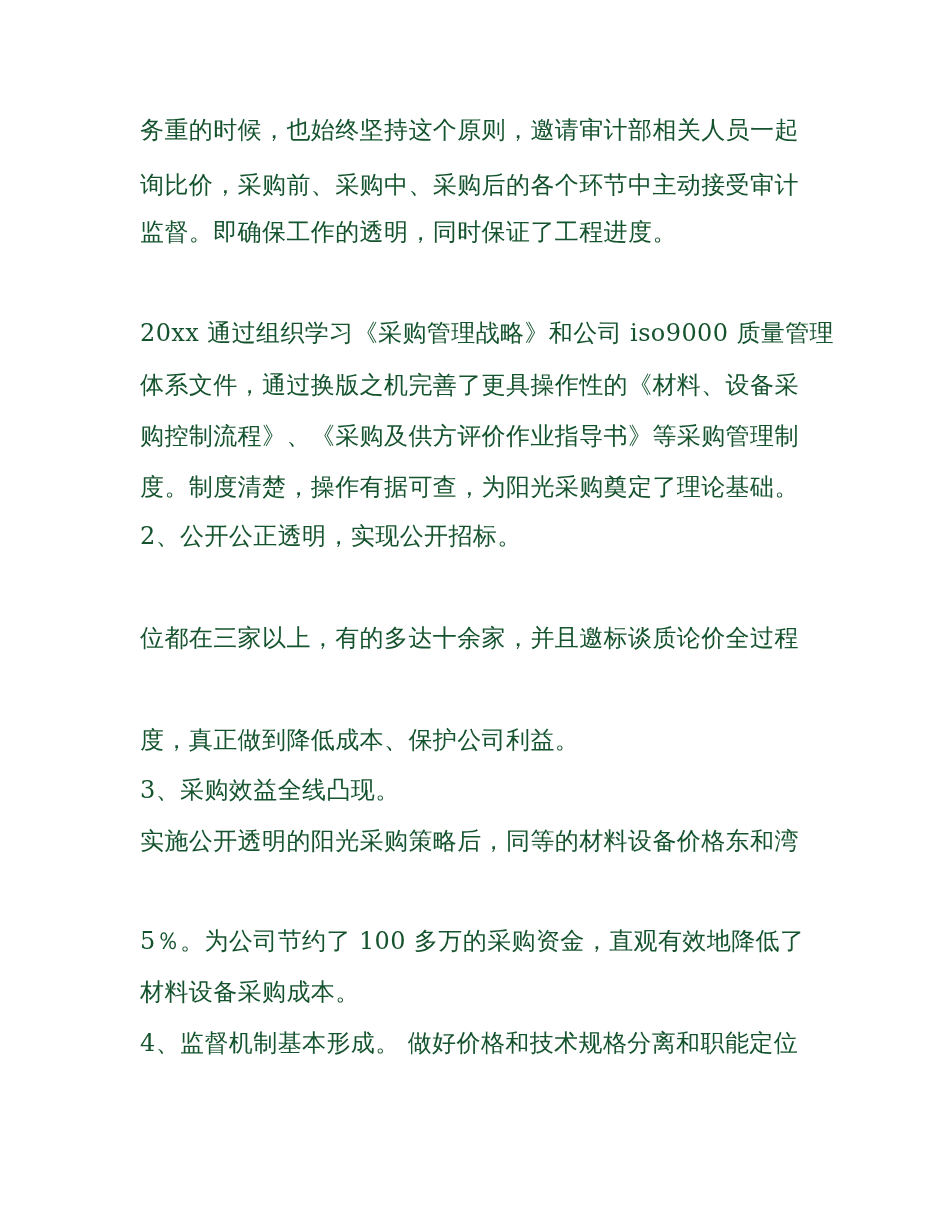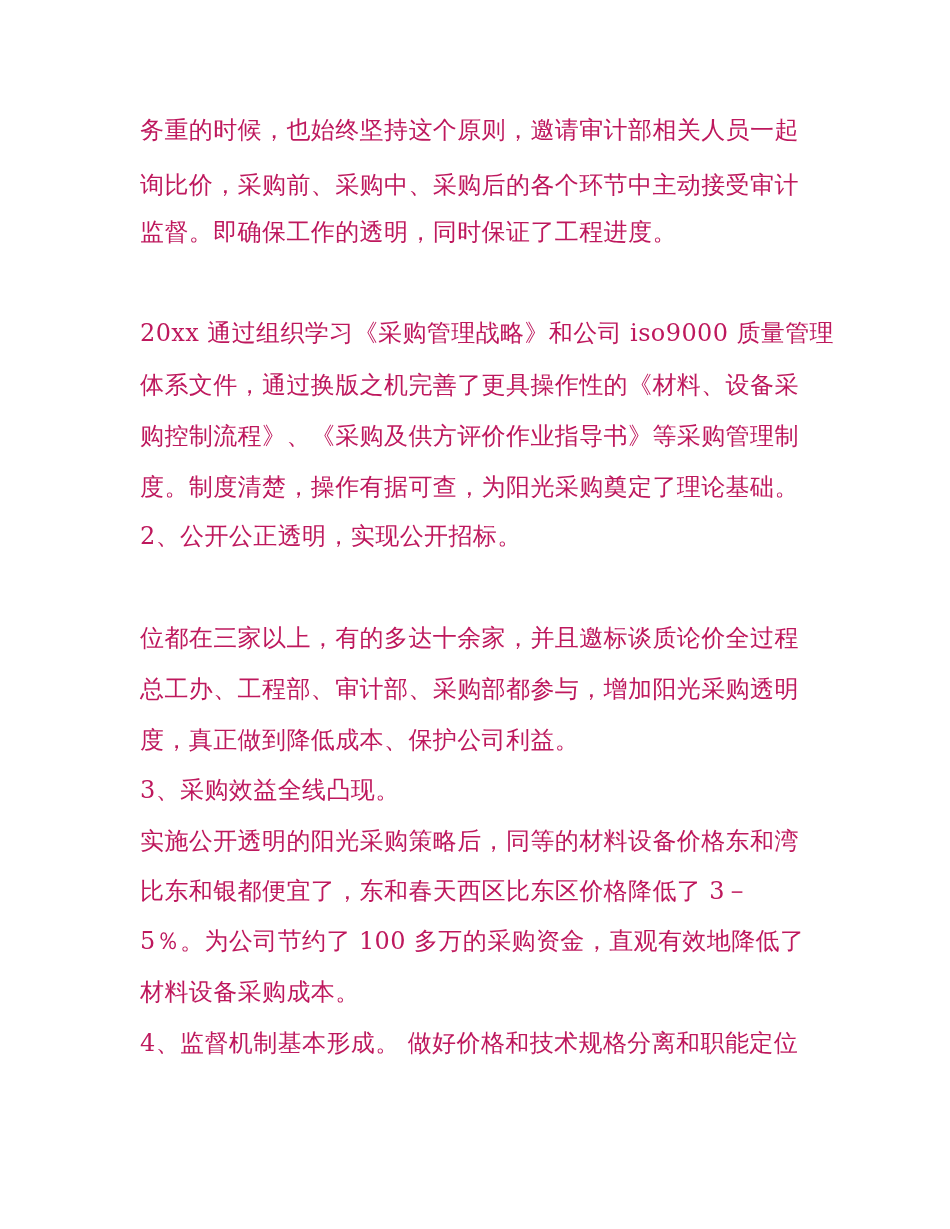--- a/index.html
+++ b/index.html
@@ -21,38 +21,36 @@
       height: 1229px;
       background: #ffffff;
     }
     .line {
       position: absolute;
       left: 140px;
       white-space: nowrap;
       font-family: "DejaVu Serif", "Liberation Serif", serif;
       font-size: 24px;
       line-height: 30px;
-      color: #be185d;
+      color: #14532d;
       letter-spacing: 0.4px;
     }
   </style>
 </head>
 <body>
 
 <div class="page">
   <div class="line" style="top:115px">务重的时候，也始终坚持这个原则，邀请审计部相关人员一起</div>
   <div class="line" style="top:170px">询比价，采购前、采购中、采购后的各个环节中主动接受审计</div>
   <div class="line" style="top:217px">监督。即确保工作的透明，同时保证了工程进度。</div>
   <div class="line" style="top:318px">20xx 通过组织学习《采购管理战略》和公司 iso9000 质量管理</div>
   <div class="line" style="top:370px">体系文件，通过换版之机完善了更具操作性的《材料、设备采</div>
   <div class="line" style="top:421px">购控制流程》、《采购及供方评价作业指导书》等采购管理制</div>
   <div class="line" style="top:472px">度。制度清楚，操作有据可查，为阳光采购奠定了理论基础。</div>
   <div class="line" style="top:521px">2、公开公正透明，实现公开招标。</div>
   <div class="line" style="top:623px">位都在三家以上，有的多达十余家，并且邀标谈质论价全过程</div>
-  <div class="line" style="top:674px">总工办、工程部、审计部、采购部都参与，增加阳光采购透明</div>
   <div class="line" style="top:725px">度，真正做到降低成本、保护公司利益。</div>
   <div class="line" style="top:775px">3、采购效益全线凸现。</div>
   <div class="line" style="top:826px">实施公开透明的阳光采购策略后，同等的材料设备价格东和湾</div>
-  <div class="line" style="top:876px">比东和银都便宜了，东和春天西区比东区价格降低了 3－</div>
   <div class="line" style="top:926px">5％。为公司节约了 100 多万的采购资金，直观有效地降低了</div>
   <div class="line" style="top:977px">材料设备采购成本。</div>
   <div class="line" style="top:1028px">4、监督机制基本形成。 做好价格和技术规格分离和职能定位</div>
 </div>
 
 </body></html>

